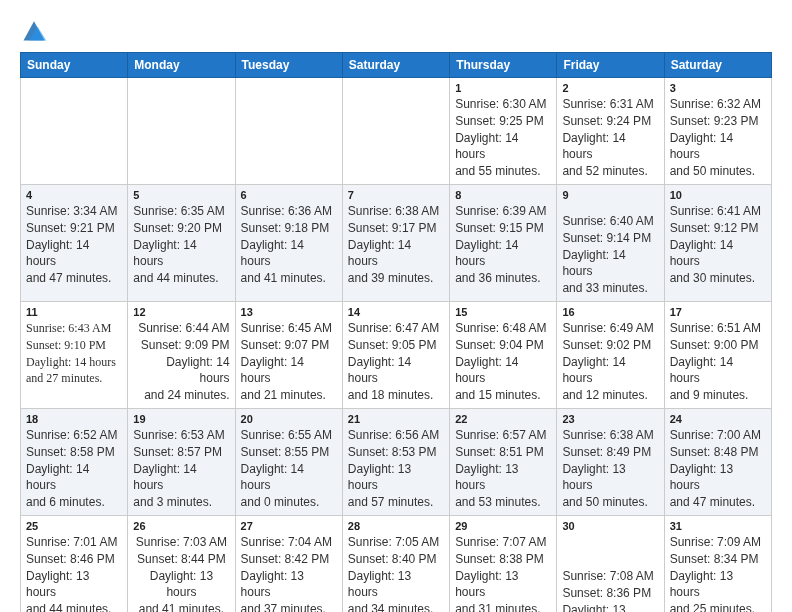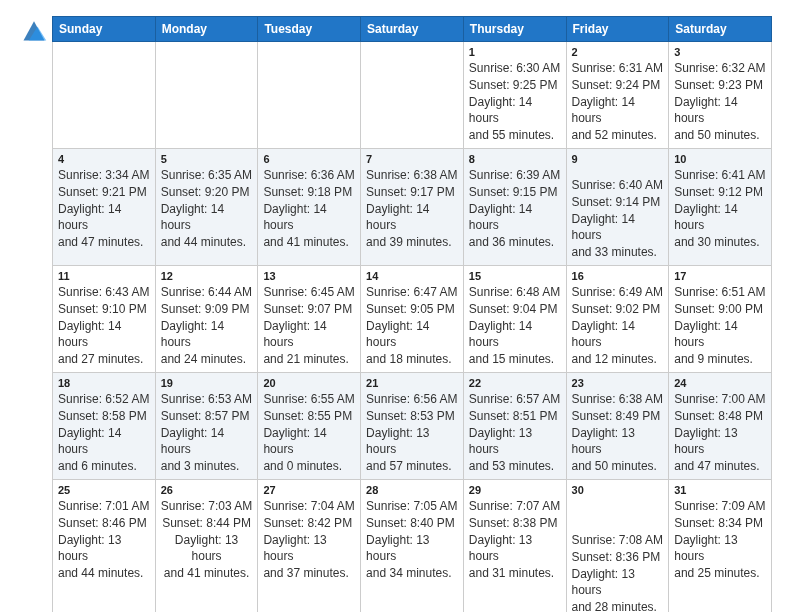--- a/index.html
+++ b/index.html
@@ -8,21 +8,21 @@
       background: #fff;
       width: 792px;
       height: 612px;
       overflow: hidden;
     }
     .page {
       width: 792px;
       height: 612px;
       padding: 16px 20px 10px 20px;
       display: flex;
-      flex-direction: row;
+      flex-direction: column;
     }
     .header {
       display: flex;
       justify-content: space-between;
       align-items: flex-start;
       margin-bottom: 8px;
     }
     .logo {
       display: flex;
       align-items: center;
@@ -217,28 +217,28 @@
             <span class="day-num">10</span>
             <div class="day-info" style="white-space: pre-line;">Sunrise: 6:41 AM
 Sunset: 9:12 PM
 Daylight: 14 hours
 and 30 minutes.</div>
           </td>
         </tr>
         <tr>
           <td>
             <span class="day-num">11</span>
-            <div class="day-info" style="white-space: pre-line;">Sunrise: 6:43 AM
+            <div class="day-info" style="white-space: pre-line; font-family: Liberation Serif, serif;">Sunrise: 6:43 AM
 Sunset: 9:10 PM
 Daylight: 14 hours
 and 27 minutes.</div>
           </td>
           <td>
             <span class="day-num">12</span>
-            <div class="day-info" style="white-space: pre-line;">Sunrise: 6:44 AM
+            <div class="day-info" style="white-space: pre-line; text-align: right;">Sunrise: 6:44 AM
 Sunset: 9:09 PM
 Daylight: 14 hours
 and 24 minutes.</div>
           </td>
           <td>
             <span class="day-num">13</span>
             <div class="day-info" style="white-space: pre-line;">Sunrise: 6:45 AM
 Sunset: 9:07 PM
 Daylight: 14 hours
 and 21 minutes.</div>

